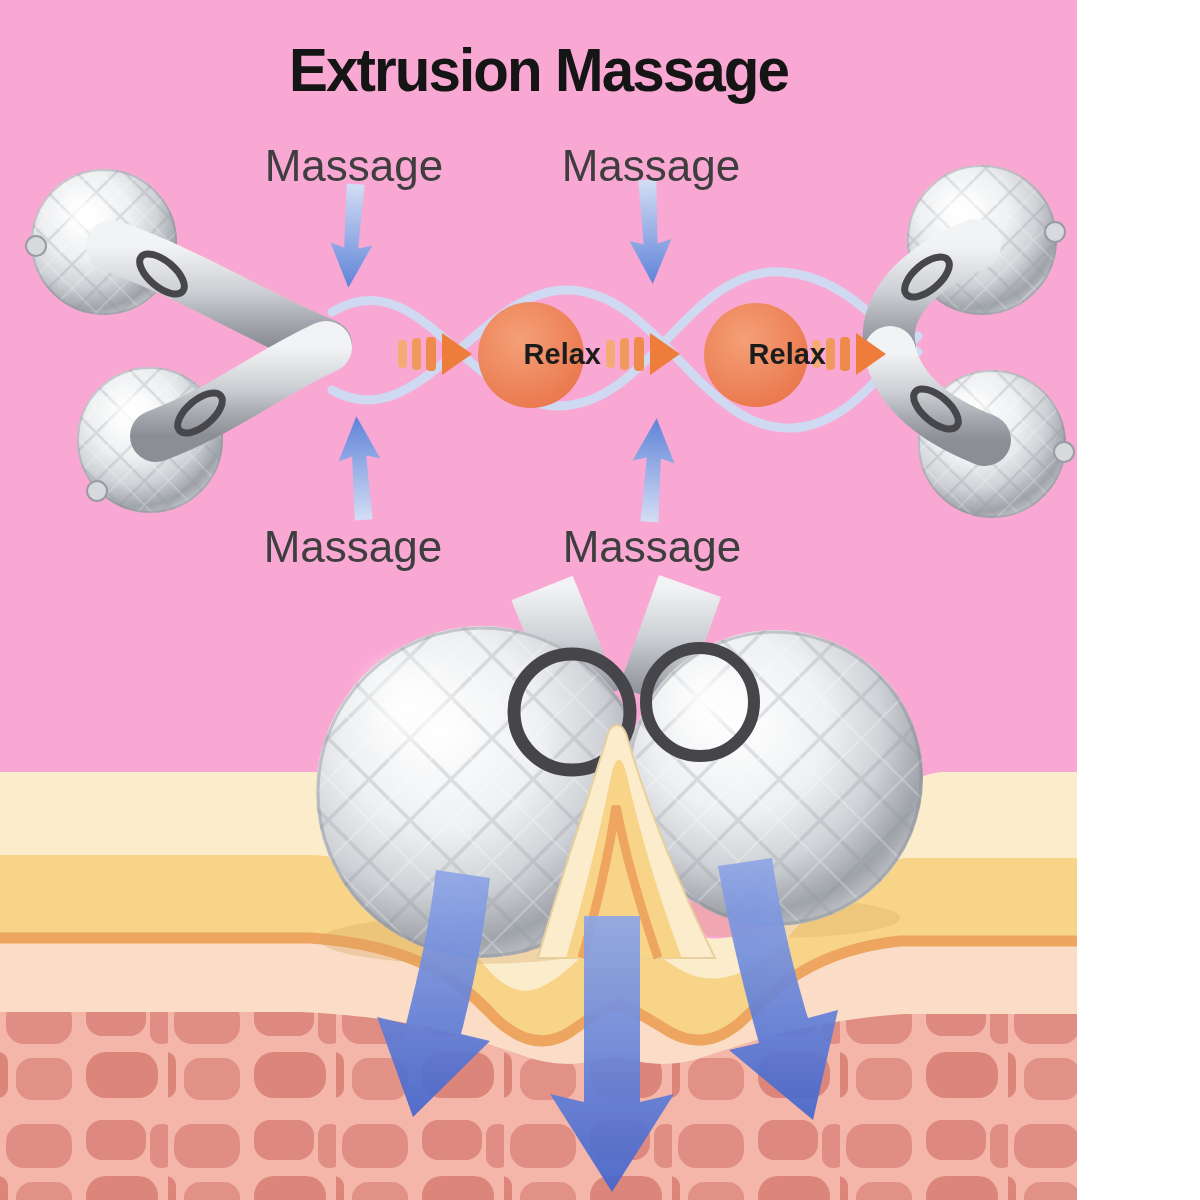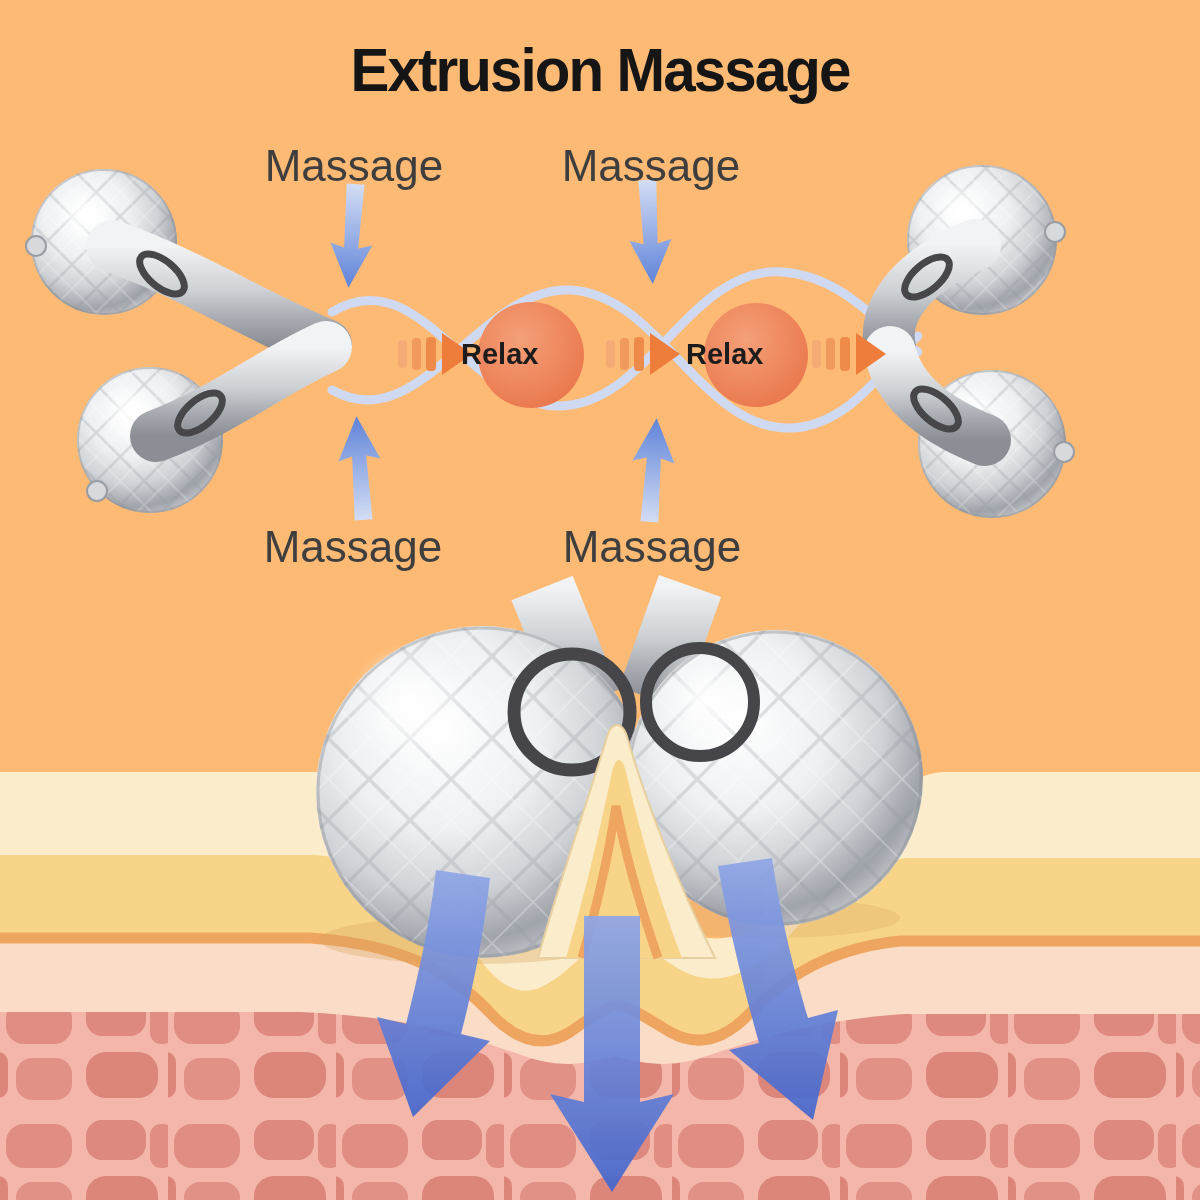--- a/index.html
+++ b/index.html
@@ -1,32 +1,32 @@
 <!DOCTYPE html>
 <html><head>
 <meta charset="utf-8">
 <style>
   html,body{margin:0;padding:0;background:#ffffff;}
   .stage{
-    position:relative;width:1200px;height:1200px;overflow:hidden;
-    background:#fdba74;
+    position:relative;width:1077px;height:1200px;overflow:hidden;
+    background:#f9a8d4;
     font-family:"Liberation Sans",sans-serif;
   }
   .stage svg{position:absolute;left:0;top:0;}
   .title{
     position:absolute;left:0;right:0;top:34px;text-align:center;
     font-size:62px;font-weight:bold;letter-spacing:-2px;color:#151515;
     transform:scaleX(.94);
   }
   .m-label{
     position:absolute;width:240px;margin-left:-120px;text-align:center;
     font-size:44px;color:#3e3e3e;
   }
   .relax-label{
-    position:absolute;width:140px;margin-left:-70px;text-align:left;
+    position:absolute;width:140px;margin-left:-70px;text-align:right;
     font-size:29px;font-weight:600;color:#1c1c1c;
   }
 </style>
 </head>
 <body>
 
 <div class="stage">
 
 <svg width="1200" height="1200" viewBox="0 0 1200 1200">
   <defs>

